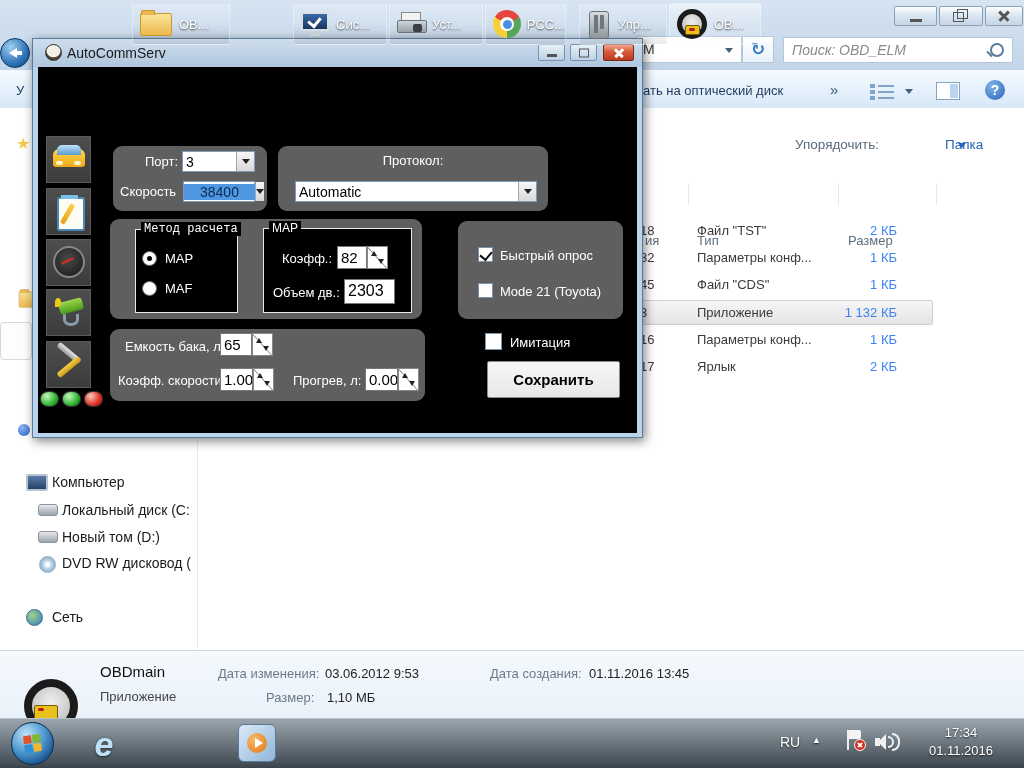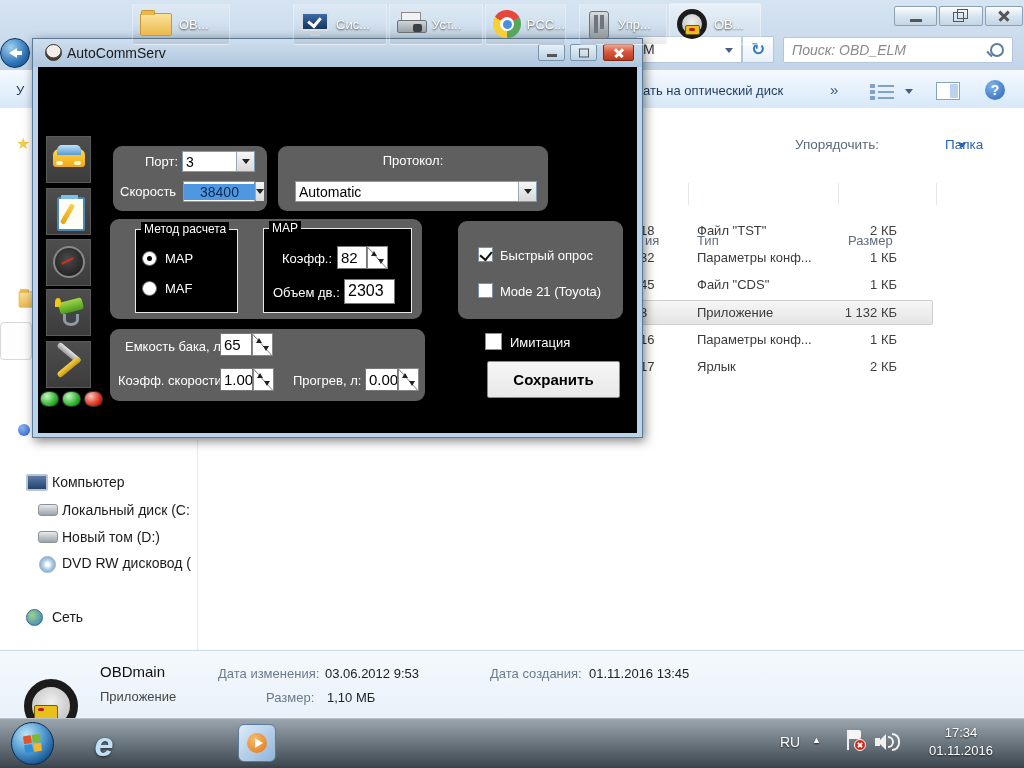--- a/index.html
+++ b/index.html
@@ -34,21 +34,21 @@
   .refreshbox{left:742px;top:36px;width:32px;height:27px;background:linear-gradient(#fff,#e8f1fa);
     border:1px solid #b4c7da;box-sizing:border-box;text-align:center;color:#2f7ac2;font-size:17px;line-height:25px;font-weight:bold;}
 
   .tri-down{width:0;height:0;border-left:4px solid transparent;border-right:4px solid transparent;border-top:5px solid #44607c;}
   .tri-down-blue{width:0;height:0;border-left:4px solid transparent;border-right:4px solid transparent;border-top:5px solid #2a64b5;}
 
   .tb-text{font-size:13px;color:#1e3a5c;line-height:18px;}
   .col-hdr{font-size:13px;color:#5d6d7e;margin-top:47px;}
   .col-sep{width:1px;background:#e4e9f0;top:183px;height:22px;}
   .file-cell{font-size:13px;color:#3a3a3a;line-height:20px;}
-  .file-size{font-size:13px;color:#404040;text-align:right;line-height:20px;}
+  .file-size{font-size:13px;color:#3b82f6;text-align:right;line-height:20px;}
   .sel-row{left:637px;top:300px;width:296px;height:25px;border:1px solid #cfcfcf;border-radius:2px;
     background:linear-gradient(#f6f6f6,#e4e4e4);box-sizing:border-box;}
 
   .nav-item{font-size:14px;color:#1a1a1a;line-height:19px;}
   .nav-ico-computer{width:18px;height:13px;background:linear-gradient(#5a7ca8,#24426a);border:2px solid #b9c4ce;border-radius:2px;}
   .nav-ico-disk{width:18px;height:10px;background:linear-gradient(#e8eaec,#9aa2aa);border:1px solid #8a929a;border-radius:3px;}
   .nav-ico-dvd{width:15px;height:15px;background:radial-gradient(circle at 50% 50%,#fff 15%,#bcd6e8 40%,#8fb3cf 70%,#d8e8f4);border-radius:50%;border:1px solid #9ab2c6;}
   .nav-ico-net{width:15px;height:15px;background:radial-gradient(circle at 35% 35%,#9fd48a,#2e7ac0);border-radius:50%;border:1px solid #3a6a9a;}
 
   
@@ -319,21 +319,21 @@
       <div class="abs panel" style="left:240px;top:79px;width:270px;height:65px;"></div>
       <div class="abs dlbl txt" style="left:240px;top:86px;width:270px;text-align:center;"><span>Протокол:</span></div>
       <div class="abs combo" style="left:257px;top:114px;width:242px;height:21px;">
         <span class="combo-val">Automatic</span>
         <span class="combo-btn">
             <i></i>
           </span>
       </div>
 
       <div class="abs panel" style="left:72px;top:152px;width:312px;height:100px;"></div>
-      <div class="abs groupbox" style="left:97px;top:162px;width:103px;height:84px;background:#000;">
+      <div class="abs groupbox" style="left:97px;top:162px;width:103px;height:84px;background:#000;font-family:Liberation Mono, monospace;">
         <span class="gcap txt">Метод расчета</span>
       </div>
       <div class="abs radio on" style="left:104px;top:184px;"></div>
       <div class="abs dlbl txt" style="left:127px;top:184px;"><span>MAP</span></div>
       <div class="abs radio" style="left:104px;top:214px;"></div>
       <div class="abs dlbl txt" style="left:127px;top:214px;"><span>MAF</span></div>
 
       <div class="abs groupbox" style="left:225px;top:161px;width:149px;height:85px;background:#000;">
         <span class="gcap txt">MAP</span>
       </div>

